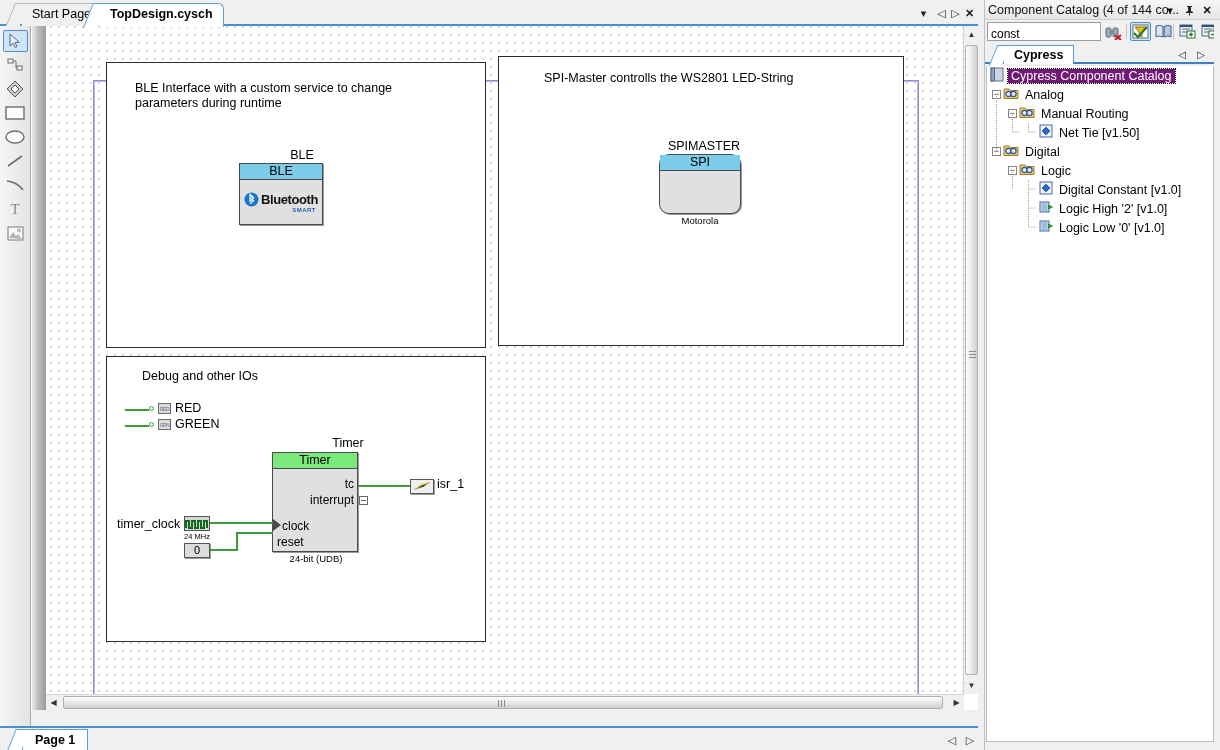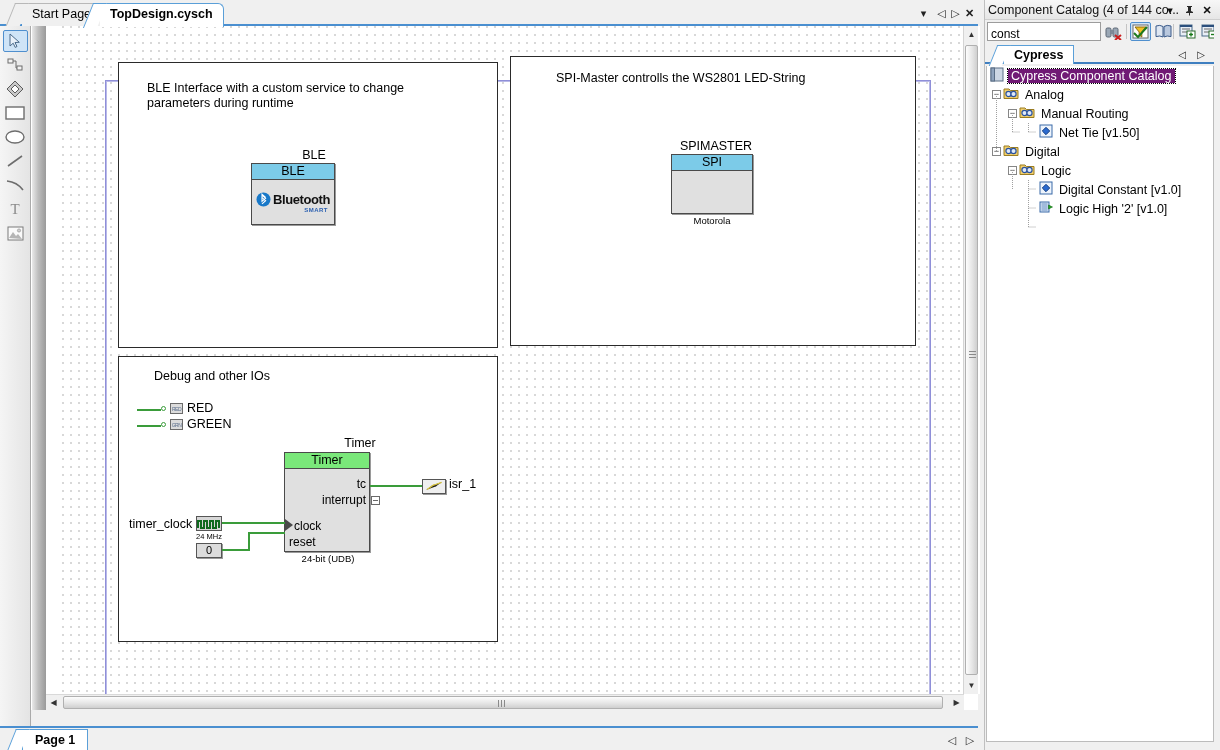--- a/index.html
+++ b/index.html
@@ -78,21 +78,21 @@
     position: absolute; left: 31px; top: 26px;
     width: 947px; height: 684px;
     background: #fff;
     border-left: 1px solid #fff;
   }
   #rulerleft {
     position: absolute; left: 0; top: 0; width: 14px; height: 684px;
     background: linear-gradient(to right,#e9e9e9,#bdbdbd 45%,#9a9a9a);
   }
   #canvas {
-    position: absolute; left: 30px; top: 0; width: 918px; height: 668px;
+    position: absolute; left: 18px; top: 0; width: 918px; height: 668px;
     background-color: #ffffff;
     background-image:
       radial-gradient(circle at 1px 1px, #d8d8d8 1.1px, transparent 1.2px);
     background-size: 8px 8px;
     overflow: hidden;
   }
   
   #sheet {
     position: absolute; left: 43px; top: 54px;
     width: 826px; height: 624px;
@@ -406,21 +406,21 @@
                           align-self:flex-end; margin-right:6px;">SMART</div>
             </div>
           </div>
         </div>
 
         <div class="noteframe" style="left:448px; top:30px; width:406px; height:290px;">
           <div class="notetext" style="left:45px; top:14px; width:350px;">SPI-Master controlls the WS2801 LED-String</div>
 
           <div class="cmp-label" style="left:140px; top:82px; width:130px;">SPIMASTER</div>
 
-          <div class="cmp-box" style="left:160px; top:97px; width:82px; height:60px;">
+          <div class="cmp-box" style="left:160px; top:97px; width:82px; height:60px;border-radius:10px;">
             <div class="cmp-head blue">SPI</div>
           </div>
           <div class="cmp-sub" style="left:150px; top:158px; width:102px;">Motorola</div>
         </div>
 
         <div class="noteframe" style="left:56px; top:330px; width:380px; height:286px;">
           <div class="notetext" style="left:35px; top:12px;">Debug and other IOs</div>
 
 
           <div class="wire h" style="left:18px; top:52px; width:24px;"></div>
@@ -666,20 +666,31 @@
         <span class="ico">
           <svg width="14" height="14" viewBox="0 0 14 14">
             <rect x="1" y="2" width="9" height="10" fill="#dde8f6" stroke="#3a6aa8"></rect>
             <path d="M2.5 4 h6 M2.5 6 h6 M2.5 8 h6 M2.5 10 h6" stroke="#4a7ab8" stroke-width="0.8"></path>
             <path d="M9.5 5 L13.5 7 L9.5 9 Z" fill="#24a424" stroke="#156b15" stroke-width="0.6"></path>
           </svg>
         </span>
         <span class="tlabel">Logic High '2' [v1.0]</span>
       </div>
 
+      <div class="trow">
+        <span class="spacer" style="width:52px;"></span>
+        <span class="ico">
+          <svg width="14" height="14" viewBox="0 0 14 14">
+            <rect x="1" y="2" width="9" height="10" fill="#dde8f6" stroke="#3a6aa8"></rect>
+            <path d="M2.5 4 h6 M2.5 6 h6 M2.5 8 h6 M2.5 10 h6" stroke="#4a7ab8" stroke-width="0.8"></path>
+            <path d="M9.5 5 L13.5 7 L9.5 9 Z" fill="#24a424" stroke="#156b15" stroke-width="0.6"></path>
+          </svg>
+        </span>
+        <span class="tlabel">Logic Low '0' [v1.0]</span>
+      </div>
 
       <svg style="position:absolute;left:0;top:0;width:228px;height:200px;pointer-events:none;">
         <g stroke="#a0a0a0" stroke-width="1" stroke-dasharray="1,1" fill="none">
           <line x1="9.5" y1="28" x2="9.5" y2="85"></line>
           <line x1="25.5" y1="47" x2="25.5" y2="66"></line>
           <line x1="25.5" y1="66" x2="33" y2="66"></line>
           <line x1="41.5" y1="66" x2="41.5" y2="66"></line>
           <line x1="41.5" y1="57" x2="41.5" y2="66"></line>
           <line x1="41.5" y1="66" x2="49" y2="66"></line>
           <line x1="25.5" y1="104" x2="25.5" y2="123"></line>

